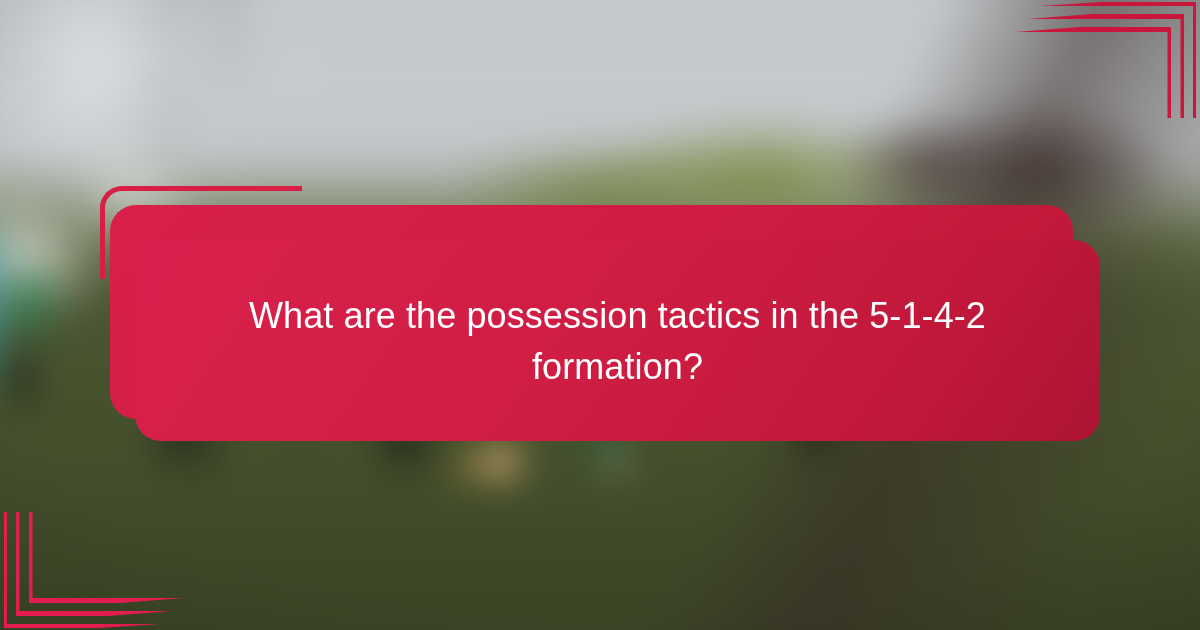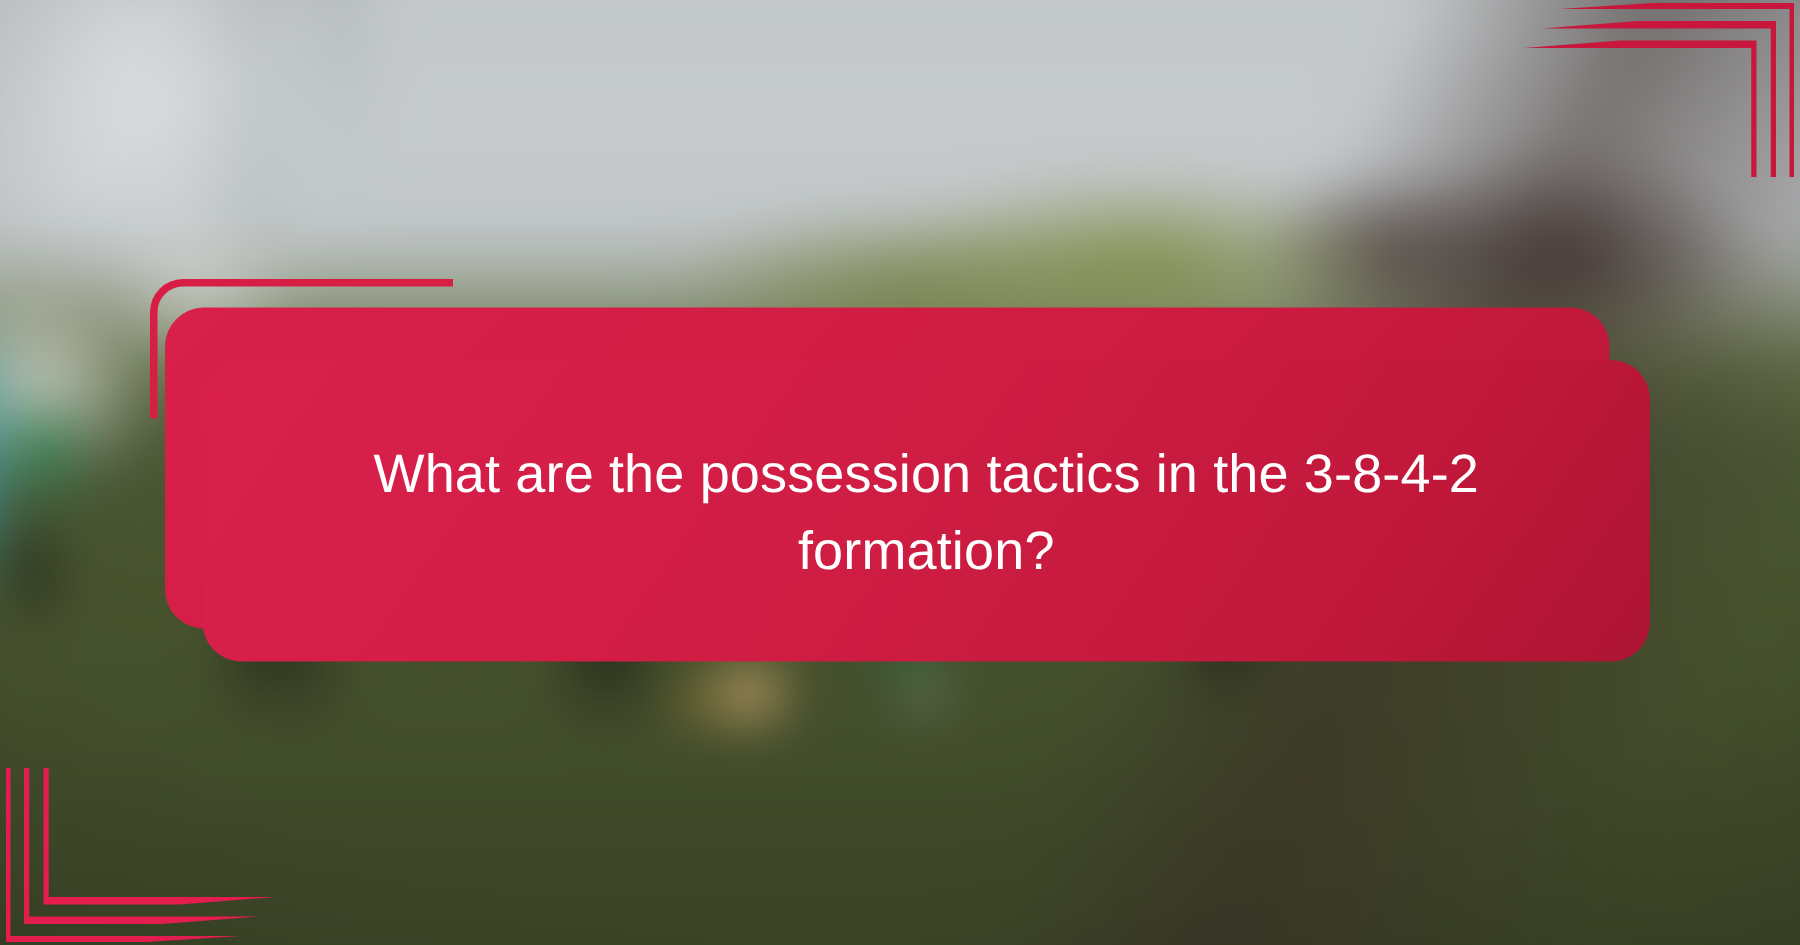--- a/index.html
+++ b/index.html
@@ -203,15 +203,15 @@
 
     <path d="M29 93 L29 2 L32.5 2 L32.5 88 L184 88 L120 93 Z" fill="#e31d4e"></path>
   </svg>
 
   <div class="card-outline"></div>
 
   <div class="card-back"></div>
 
   <div class="card-front"></div>
 
-  <div class="question-text">What are the possession tactics in the 3-8-4-2 formation?</div>
+  <div class="question-text">What are the possession tactics in the 5-1-4-2 formation?</div>
 
 </div>
 
 </body></html>

